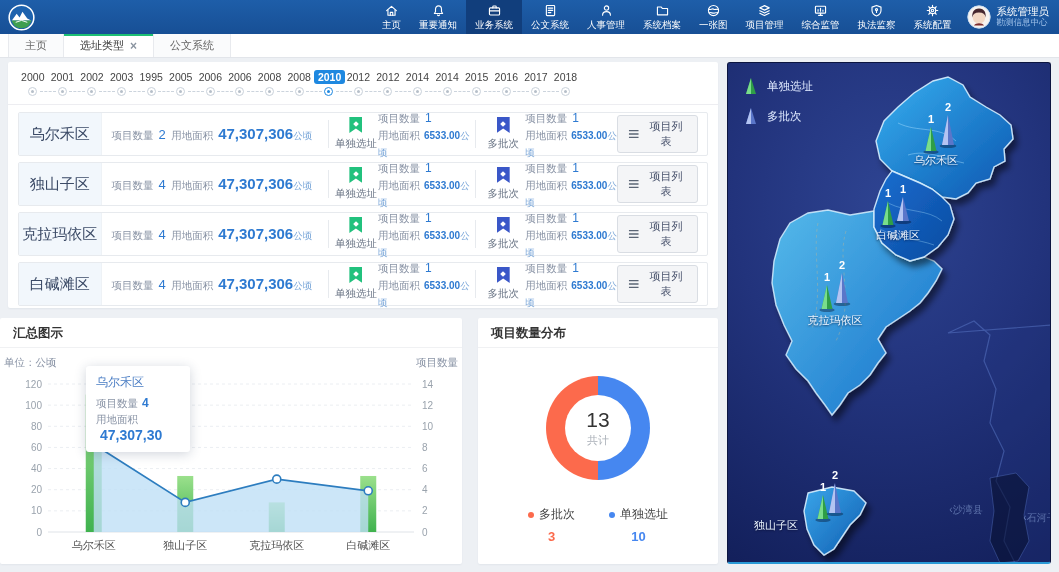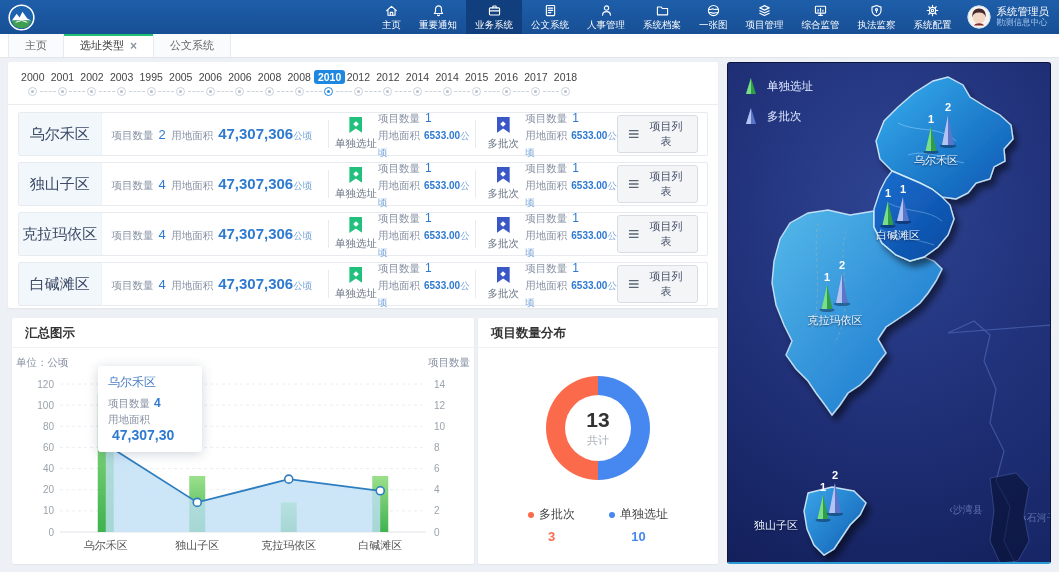--- a/index.html
+++ b/index.html
@@ -24,21 +24,21 @@
   
   .tabbar{position:absolute;left:0;top:34px;width:100%;height:24px;background:#fff;border-bottom:1px solid #e2e5ea;display:flex;padding-left:8px}
   .tab{display:flex;align-items:center;gap:6px;padding:0 16px;font-size:11px;color:#666;background:#fafbfc;border-right:1px solid #e8eaee;cursor:pointer}
   .tab:first-child{border-left:1px solid #e8eaee}
   .tab.active{background:#fff;color:#333;box-shadow:inset 0 2px 0 #1dbf73}
   .tab-close{color:#8a94a0;font-size:12px;font-weight:bold;line-height:10px}
 
   
   .panel{position:absolute;background:#fff;border-radius:2px;box-shadow:0 1px 2px rgba(20,40,80,.05)}
   #topPanel{left:8px;top:62px;width:710px;height:246px}
-  #chartPanel{left:12px;top:318px;width:462px;height:246px}
+  #chartPanel{left:0;top:318px;width:462px;height:246px}
   #donutPanel{left:478px;top:318px;width:240px;height:246px}
   .panel-title{height:30px;line-height:30px;padding:0 13px;font-size:12.5px;font-weight:bold;color:#333;border-bottom:1px solid #f0f1f3}
 
   
   .timeline{padding:9px 8px 7px 10px;border-bottom:1px solid #ededf1}
   .yrow,.drow-dots{display:flex}
   .ycell{width:29.6px;text-align:center;font-size:10.5px;color:#444;cursor:pointer}
   .ybadge{background:#1e88e0;color:#fff;border-radius:3px;padding:1px 4px;font-weight:bold}
   .dcell{width:29.6px;display:flex;justify-content:center;position:relative;margin-top:4px;height:10px}
   .dcell:not(:last-child)::after{content:"";position:absolute;left:calc(50% + 7px);width:16px;top:4px;border-top:1px dashed #ccd4dd}
@@ -77,21 +77,21 @@
   .ctooltip{position:absolute;left:86px;top:48px;width:104px;background:#fff;border-radius:3px;box-shadow:0 2px 12px rgba(40,60,90,.22);padding:8px 10px;z-index:5}
   .ct-title{font-size:12px;color:#4a7dc4;margin-bottom:4px}
   .ct-row{font-size:10.5px;color:#8a94a6;line-height:16px}
   .ct-row b{color:#2e7ad1;font-weight:bold;margin-left:4px;font-size:12px}
   .ct-row.big b{font-size:14px}
 
   
   .donut-wrap{display:flex;justify-content:center;margin-top:28px}
   .ring{width:104px;height:104px;border-radius:50%;position:relative}
   .hole{position:absolute;left:19px;top:19px;width:66px;height:66px;border-radius:50%;background:#fff;display:flex;flex-direction:column;align-items:center;justify-content:center}
-  .total{font-size:21px;font-weight:bold;color:#333}
+  .total{font-size:21px;font-weight:normal;color:#333}
   .tlabel{font-size:11px;color:#aab0b8;margin-top:1px}
   .dlegend{display:flex;justify-content:center;gap:34px;margin-top:26px}
   .dl-item{text-align:center}
   .dl-top{display:flex;align-items:center;gap:5px;font-size:12px;color:#444}
   .dl-dot{width:6px;height:6px;border-radius:50%}
   .dl-val{font-size:13px;font-weight:bold;margin-top:6px}
 
   
   #mapPanel{position:absolute;left:727px;top:62px;width:324px;height:502px;border-radius:3px;overflow:hidden;
     background:radial-gradient(115% 90% at 50% 28%, #2e4492 0%, #22337c 42%, #101c55 100%);

